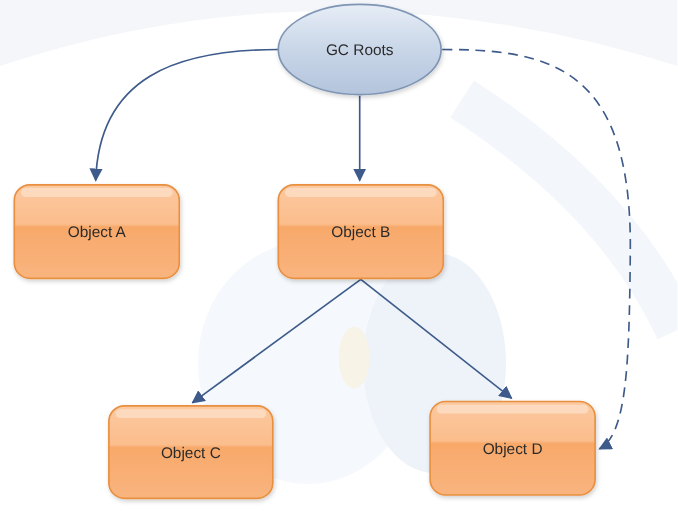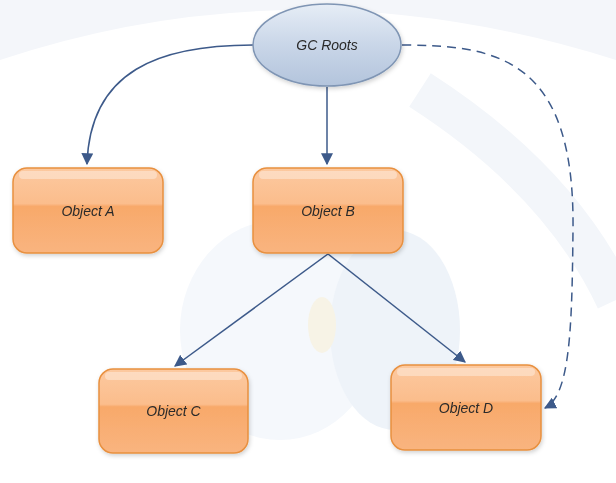--- a/index.html
+++ b/index.html
@@ -1,17 +1,17 @@
 <!DOCTYPE html>
 <html><head>
 <meta charset="utf-8">
 <style>
   html, body { margin: 0; padding: 0; }
   body { width: 616px; height: 483px; overflow: hidden; background: #ffffff; position: relative; font-family: "Liberation Sans", sans-serif; }
-  #stage { position: absolute; left: 0; top: 0; width: 529px; height: 483px; font-style: italic; }
+  #stage { position: absolute; left: 0; top: 0; width: 529px; height: 483px; }
   svg { position: absolute; left: 0; top: 0; }
   .node-label { font-family: "Liberation Sans", sans-serif; font-size: 14px; fill: #2a2a2a; }
 </style>
 </head>
 <body>
 
 <div id="stage">
   <svg width="616" height="483" viewBox="0 0 616 483">
     <defs>
       <linearGradient id="orangeGrad" x1="0" y1="0" x2="0" y2="1">

